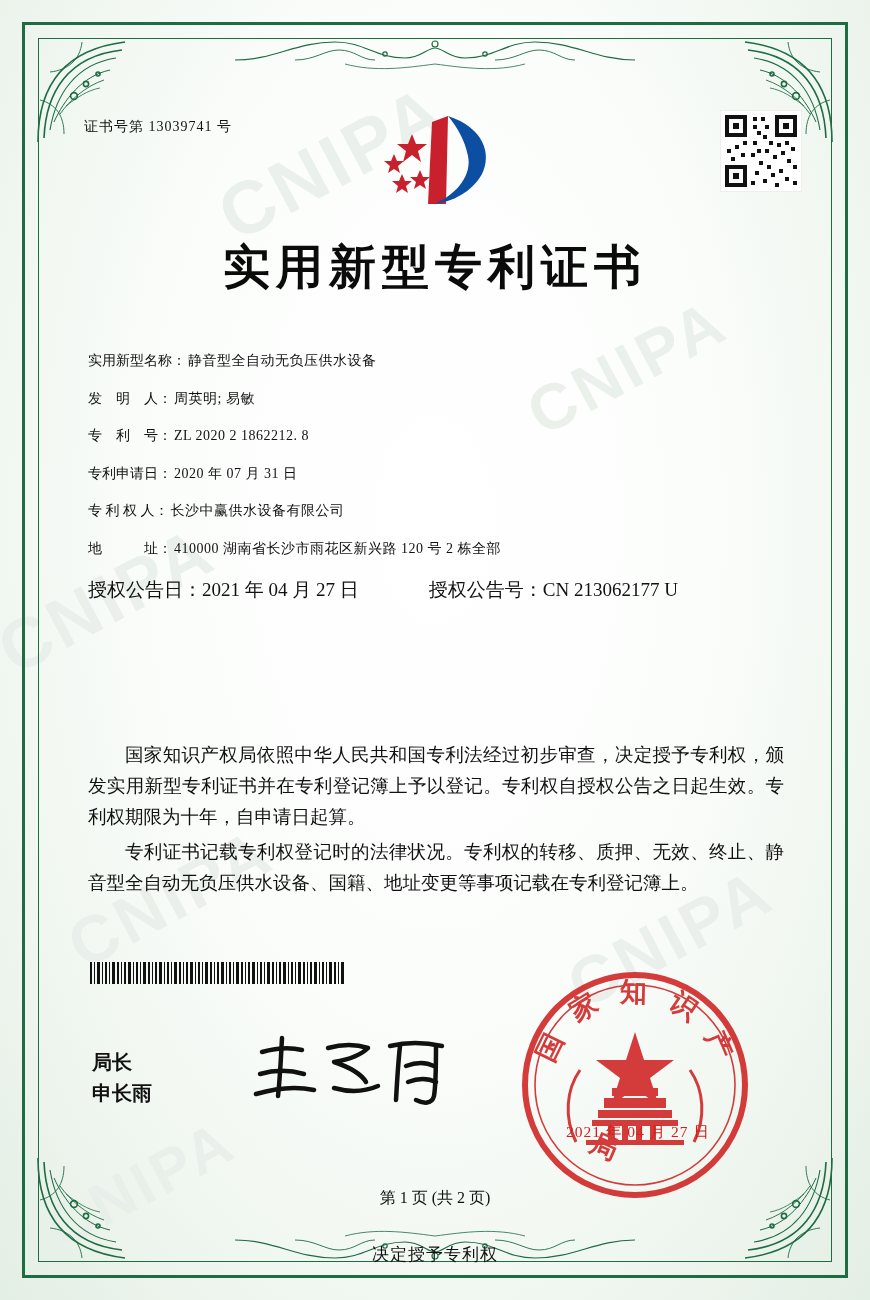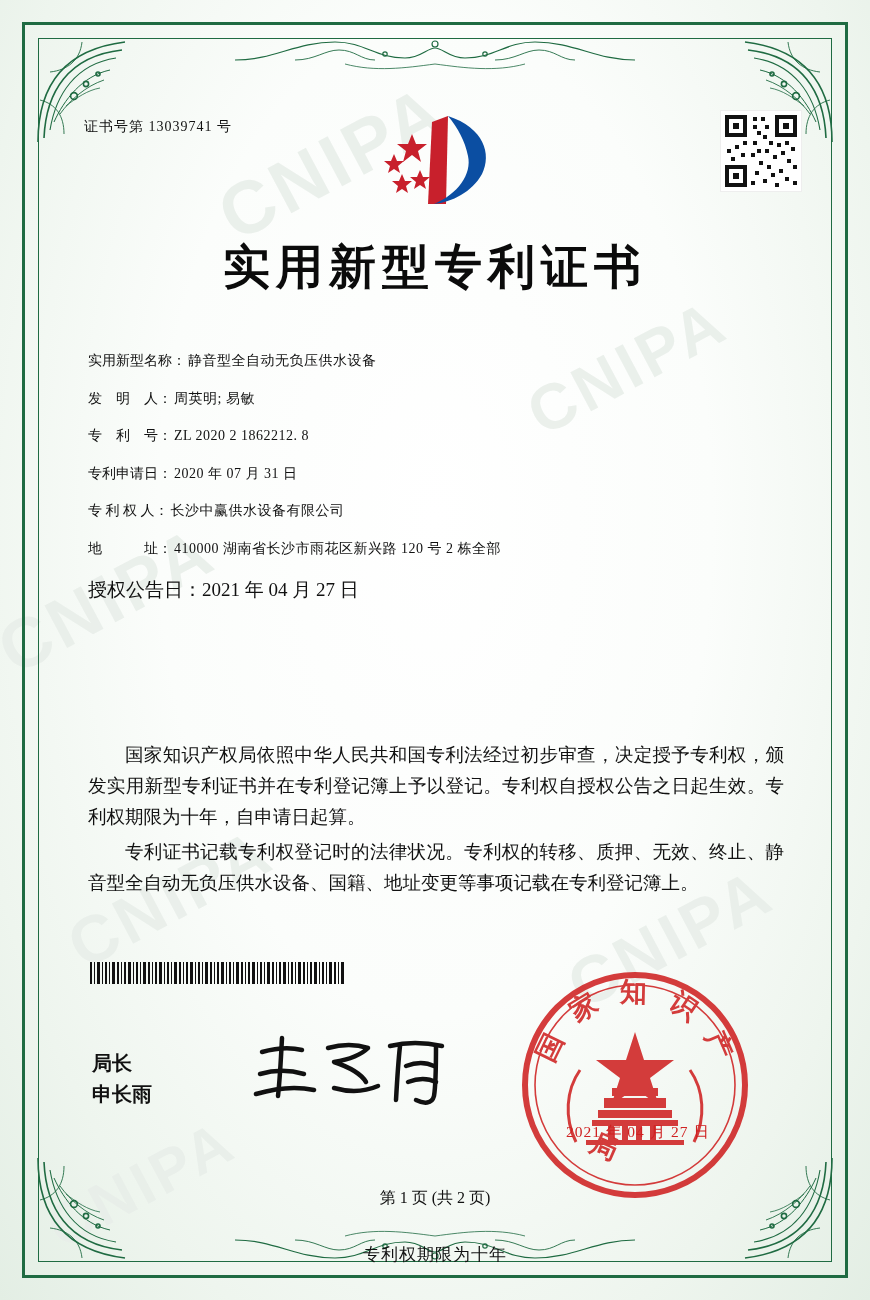--- a/index.html
+++ b/index.html
@@ -173,21 +173,21 @@
   }
 
   
   .sig-label {
     position: absolute;
     left: 92px; top: 1048px;
     font-size: 20px;
     line-height: 31px;
     color: #111;
     font-weight: bold;
-    font-family: Liberation Sans, sans-serif;
+    font-family: Liberation Mono, monospace;
   }
   .sig-hand {
     position: absolute;
     left: 250px; top: 1030px;
     width: 210px; height: 80px;
   }
 
   
   .seal {
     position: absolute;
@@ -422,20 +422,23 @@
 
     <div class="row">
       <span class="label">地　　　址</span>
       <span>：</span>
       <span class="value">410000  湖南省长沙市雨花区新兴路 120 号 2 栋全部</span>
     </div>
 
     <div class="row-2col">
       <span class="col1">
         <span class="label">授权公告日</span><span>：</span><span class="value">2021 年 04 月 27 日</span>
+      </span>
+      <span class="col2">
+        <span class="label">授权公告号</span><span>：</span><span class="value">CN 213062177 U</span>
       </span>
     </div>
 
   </div>
 
   <div class="paras">
     <p>国家知识产权局依照中华人民共和国专利法经过初步审查，决定授予专利权，颁发实用新型专利证书并在专利登记簿上予以登记。专利权自授权公告之日起生效。专利权期限为十年，自申请日起算。</p>
     <p>专利证书记载专利权登记时的法律状况。专利权的转移、质押、无效、终止、静音型全自动无负压供水设备、国籍、地址变更等事项记载在专利登记簿上。</p>
   </div>
 
@@ -564,15 +567,15 @@
       </text>
       <text font-family="'Liberation Serif', serif" font-size="27" font-weight="bold" fill="#cf2222" letter-spacing="7">
         <textPath href="#sealArcBottom" startOffset="30%">局</textPath>
       </text>
     </g>
   </svg>
 
   <div class="seal-date">2021 年 04 月 27 日</div>
 
   <div class="page-no">第 1 页 (共 2 页)</div>
-  <div class="footnote">专利权期限为十年</div>
+  <div class="footnote">决定授予专利权</div>
 
 </div>
 
 </body></html>

